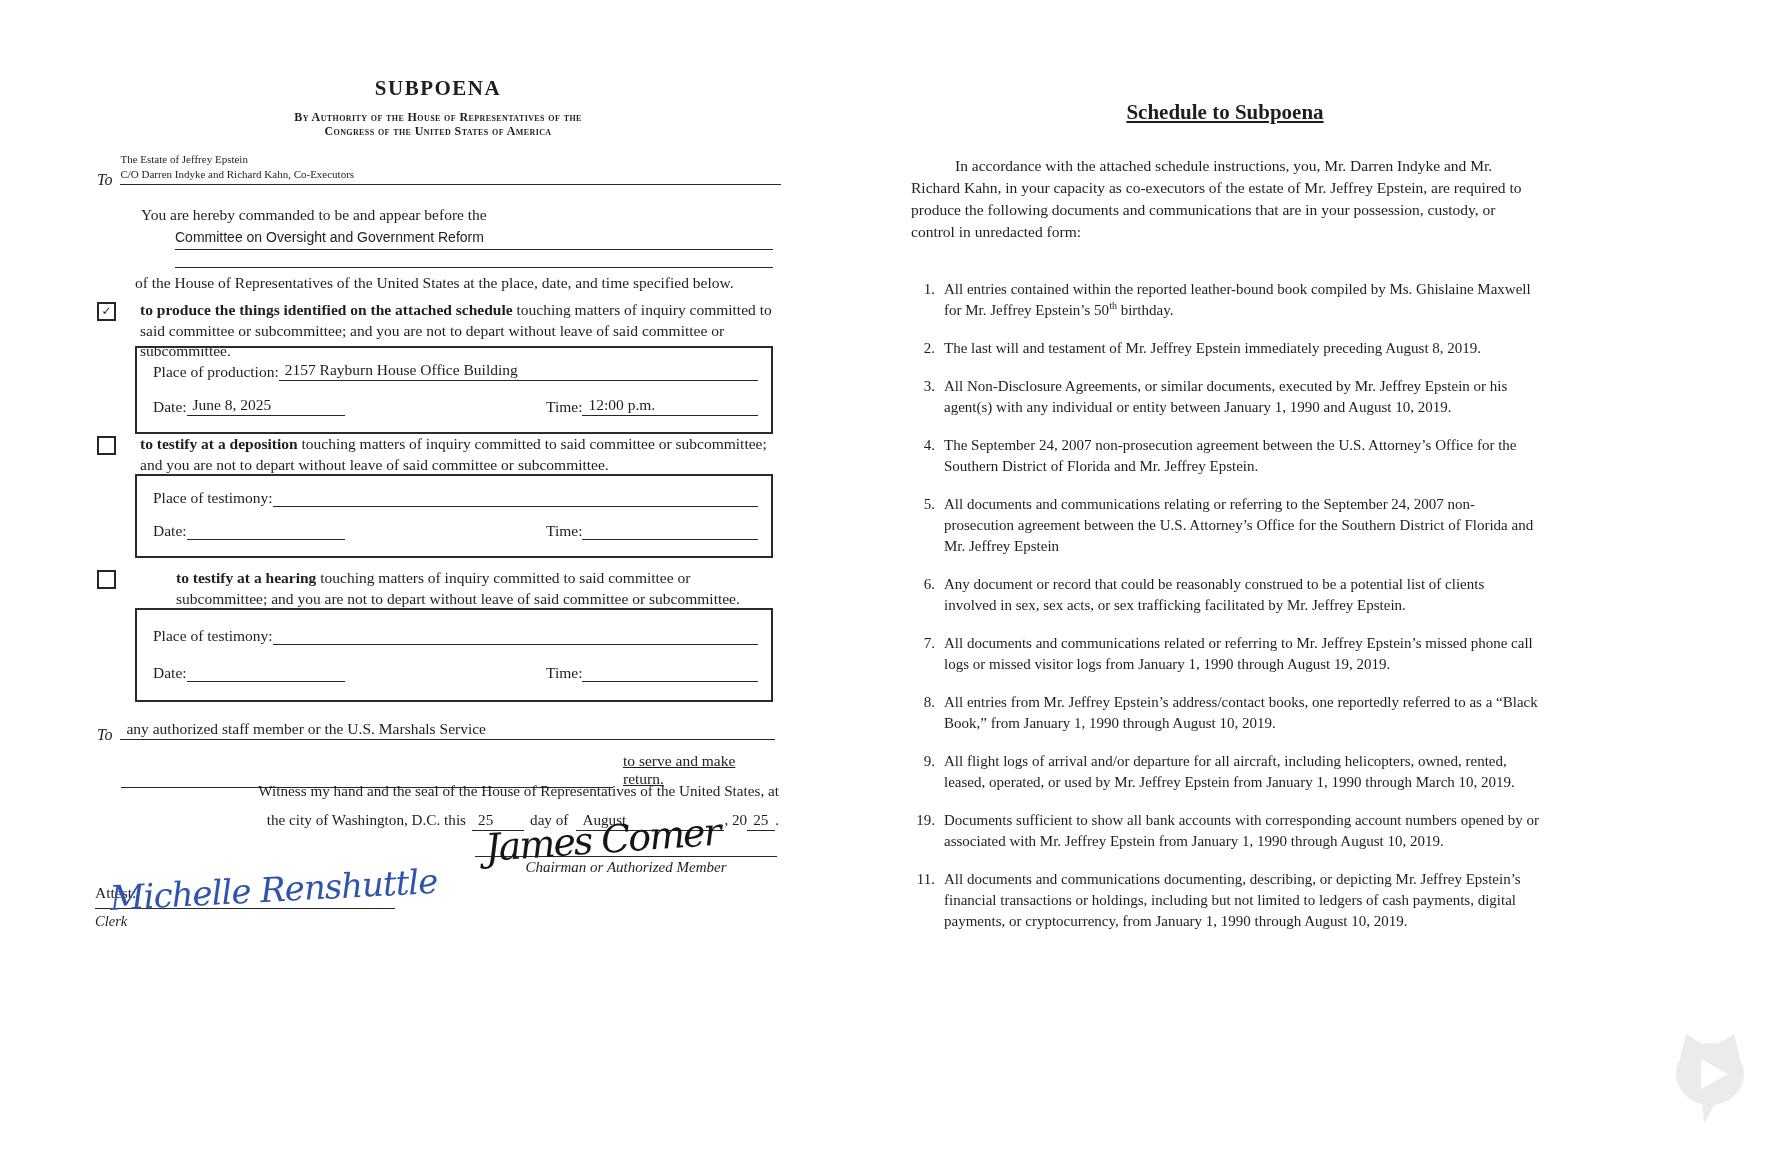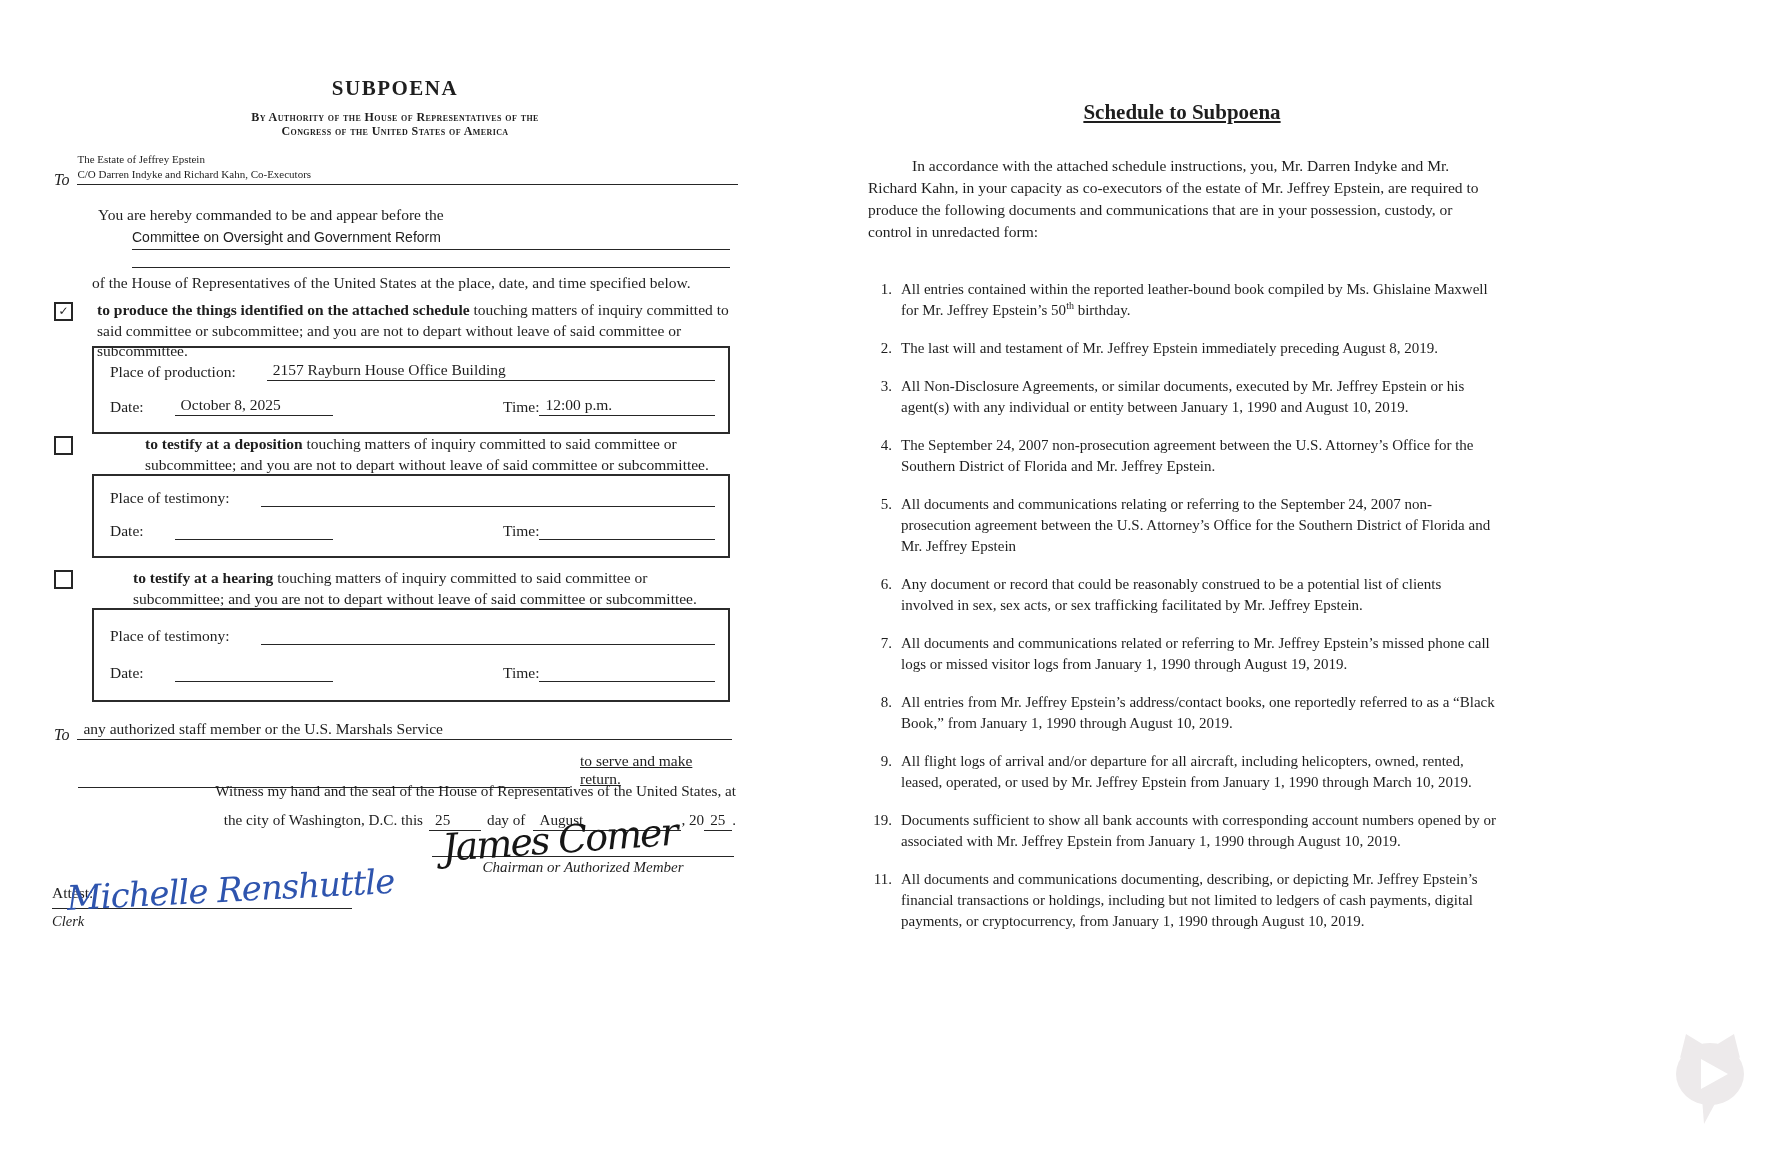--- a/index.html
+++ b/index.html
@@ -1,48 +1,48 @@
 <!DOCTYPE html>
 <html><head>
 <meta charset="utf-8">
 <style>
   html,body{margin:0;padding:0;}
   body{
     width:1773px;height:1149px;background:#ffffff;position:relative;overflow:hidden;
     font-family:"Liberation Serif", serif;color:#1e1e1e;
   }
-  .page{position:absolute;}
+  .page{position:absolute;margin-left:43px;}
   .page-left{left:52px;top:74px;width:686px;height:1000px;}
   .page-right{left:868px;top:0px;width:628px;height:1100px;}
   .abs{position:absolute;}
   .italic{font-style:italic;}
   b{font-weight:bold;}
   sup{font-size:10px;vertical-align:super;line-height:0;}
 
   
   .t-title{top:2px;left:0;width:100%;text-align:center;font-size:21px;font-weight:bold;letter-spacing:1.5px;}
   .t-authority{top:36px;left:0;width:100%;text-align:center;font-weight:bold;font-variant:small-caps;font-size:12px;line-height:1.18;letter-spacing:.4px;}
   .to-block{top:78px;left:2px;right:0;display:flex;}
   .to-label{font-style:italic;font-size:16px;align-self:flex-end;margin-right:8px;position:relative;bottom:-4px;}
   .addressee{flex:1;border-bottom:1.6px solid #262626;padding-bottom:3px;font-size:11px;line-height:1.32;}
   .commanded{top:132px;left:46px;font-size:15.5px;}
   .committee{top:155px;left:80px;right:8px;border-bottom:1.6px solid #262626;padding-bottom:4px;
              font-family:"Liberation Sans", sans-serif;font-size:14px;}
   .blank-2{top:193px;left:80px;right:8px;border-bottom:1.6px solid #262626;height:0;}
   .of-house{top:200px;left:40px;font-size:15.5px;}
 
   .check-row{left:2px;right:0;display:flex;}
-  .check1{top:226px;} .check2{top:360px;gap:48px;} .check3{top:494px;gap:36px;}
+  .check1{top:226px;} .check2{top:360px;} .check3{top:494px;gap:36px;}
   .checkbox{width:15px;height:15px;border:2px solid #262626;flex:none;margin-top:2px;
             font-size:12px;line-height:14px;text-align:center;font-family:"DejaVu Sans", sans-serif;}
   .check-text{margin:0 0 0 24px;font-size:15.5px;line-height:1.33;padding-right:2px;}
 
   .field-box{left:40px;width:638px;border:2px solid #2b2b2b;box-sizing:border-box;padding:13px 13px 0 16px;}
   .box1{top:272px;height:88px;} .box2{top:400px;height:84px;} .box3{top:534px;height:94px;padding-top:17px;}
-  .frow{display:flex;align-items:flex-end;font-size:15.5px;gap:31px;}
+  .frow{display:flex;align-items:flex-end;font-size:15.5px;}
   .frow2{margin-top:15px;} .box3 .frow2{margin-top:19px;}
   .flabel{flex:none;white-space:nowrap;}
   .fill{border-bottom:1.5px solid #262626;padding:0 5px 1px 6px;min-height:17px;box-sizing:border-box;}
   .fill-grow{flex:1;}
   .fill-date{width:158px;}
   .rgroup{margin-left:auto;display:flex;align-items:flex-end;width:212px;}
   .rgroup .fill{flex:1;}
 
   .serve-row1{top:646px;left:2px;right:6px;display:flex;}
   .serve-row1 .fill{flex:1;font-size:15.5px;}
@@ -112,21 +112,21 @@
     <p class="check-text"><b>to produce the things identified on the attached schedule</b><span> touching matters of inquiry committed to said committee or subcommittee; and you are not to depart without leave of said committee or subcommittee.</span></p>
   </div>
 
   <div class="abs field-box box1">
     <div class="frow">
       <span class="flabel">Place of production:</span>
       <span class="fill fill-grow">2157 Rayburn House Office Building</span>
     </div>
     <div class="frow frow2">
       <span class="flabel">Date:</span>
-      <span class="fill fill-date">October 8, 2025</span>
+      <span class="fill fill-date">June 8, 2025</span>
       <span class="rgroup">
         <span class="flabel">Time:</span>
         <span class="fill">12:00 p.m.</span>
       </span>
     </div>
   </div>
 
   <div class="abs check-row check2">
     <span class="checkbox"><span></span></span>
     <p class="check-text"><b>to testify at a deposition</b><span> touching matters of inquiry committed to said committee or subcommittee; and you are not to depart without leave of said committee or subcommittee.</span></p>

